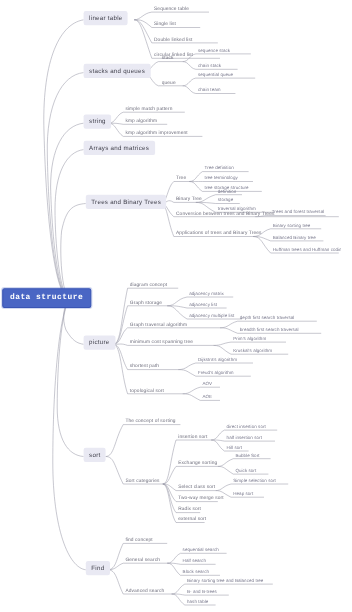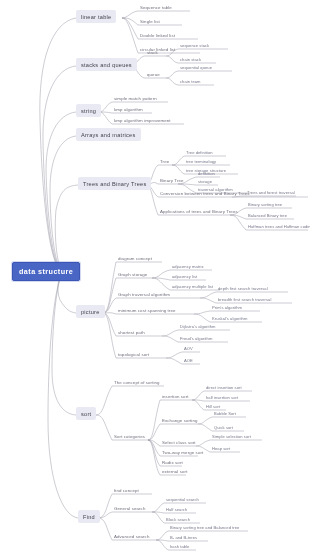--- a/index.html
+++ b/index.html
@@ -138,21 +138,21 @@
       <path d="M152 512 C 158 512, 158 512, 164 513"></path>
       <path d="M152 512 C 158 512, 158 518, 164 523"></path>
       <path d="M164 503 L 206 503 M164 513 L 196 513 M164 523 L 200 523"></path>
       <path d="M156 540 C 162 540, 162 534, 168 531"></path>
       <path d="M156 540 C 162 540, 162 540, 168 541"></path>
       <path d="M156 540 C 162 540, 162 546, 168 550"></path>
       <path d="M168 531 L 248 531 M168 541 L 208 541 M168 550 L 196 550"></path>
     </g>
   </svg>
 
-  <div class="node root" style="left:12px;top:262px;">data structure</div>
+  <div class="node root" style="left:2px;top:262px;font-family:Liberation Mono, monospace;">data structure</div>
 
   <div class="node l1" style="left:76px;top:10px;">linear table</div>
   <div class="node l1" style="left:76px;top:58px;">stacks and queues</div>
   <div class="node l1" style="left:76px;top:104px;">string</div>
   <div class="node l1" style="left:76px;top:128px;">Arrays and matrices</div>
   <div class="node l1" style="left:78px;top:177px;">Trees and Binary Trees</div>
   <div class="node l1" style="left:76px;top:305px;">picture</div>
   <div class="node l1" style="left:76px;top:407px;">sort</div>
   <div class="node l1" style="left:78px;top:510px;">Find</div>
 

